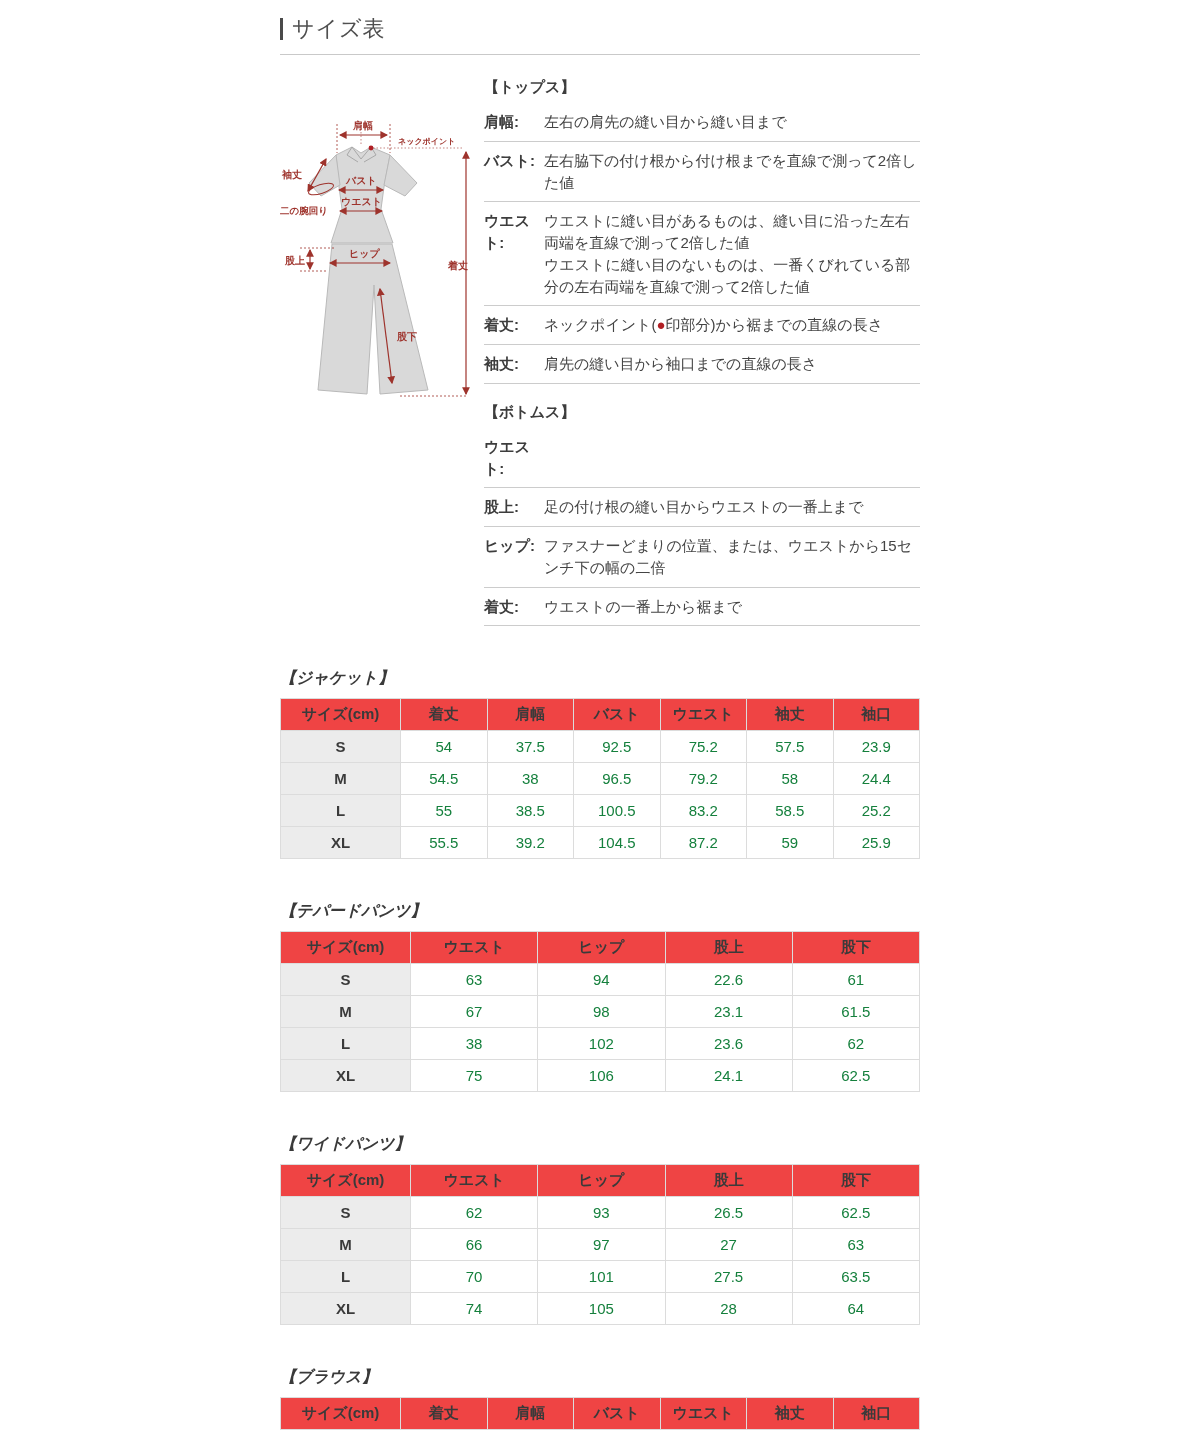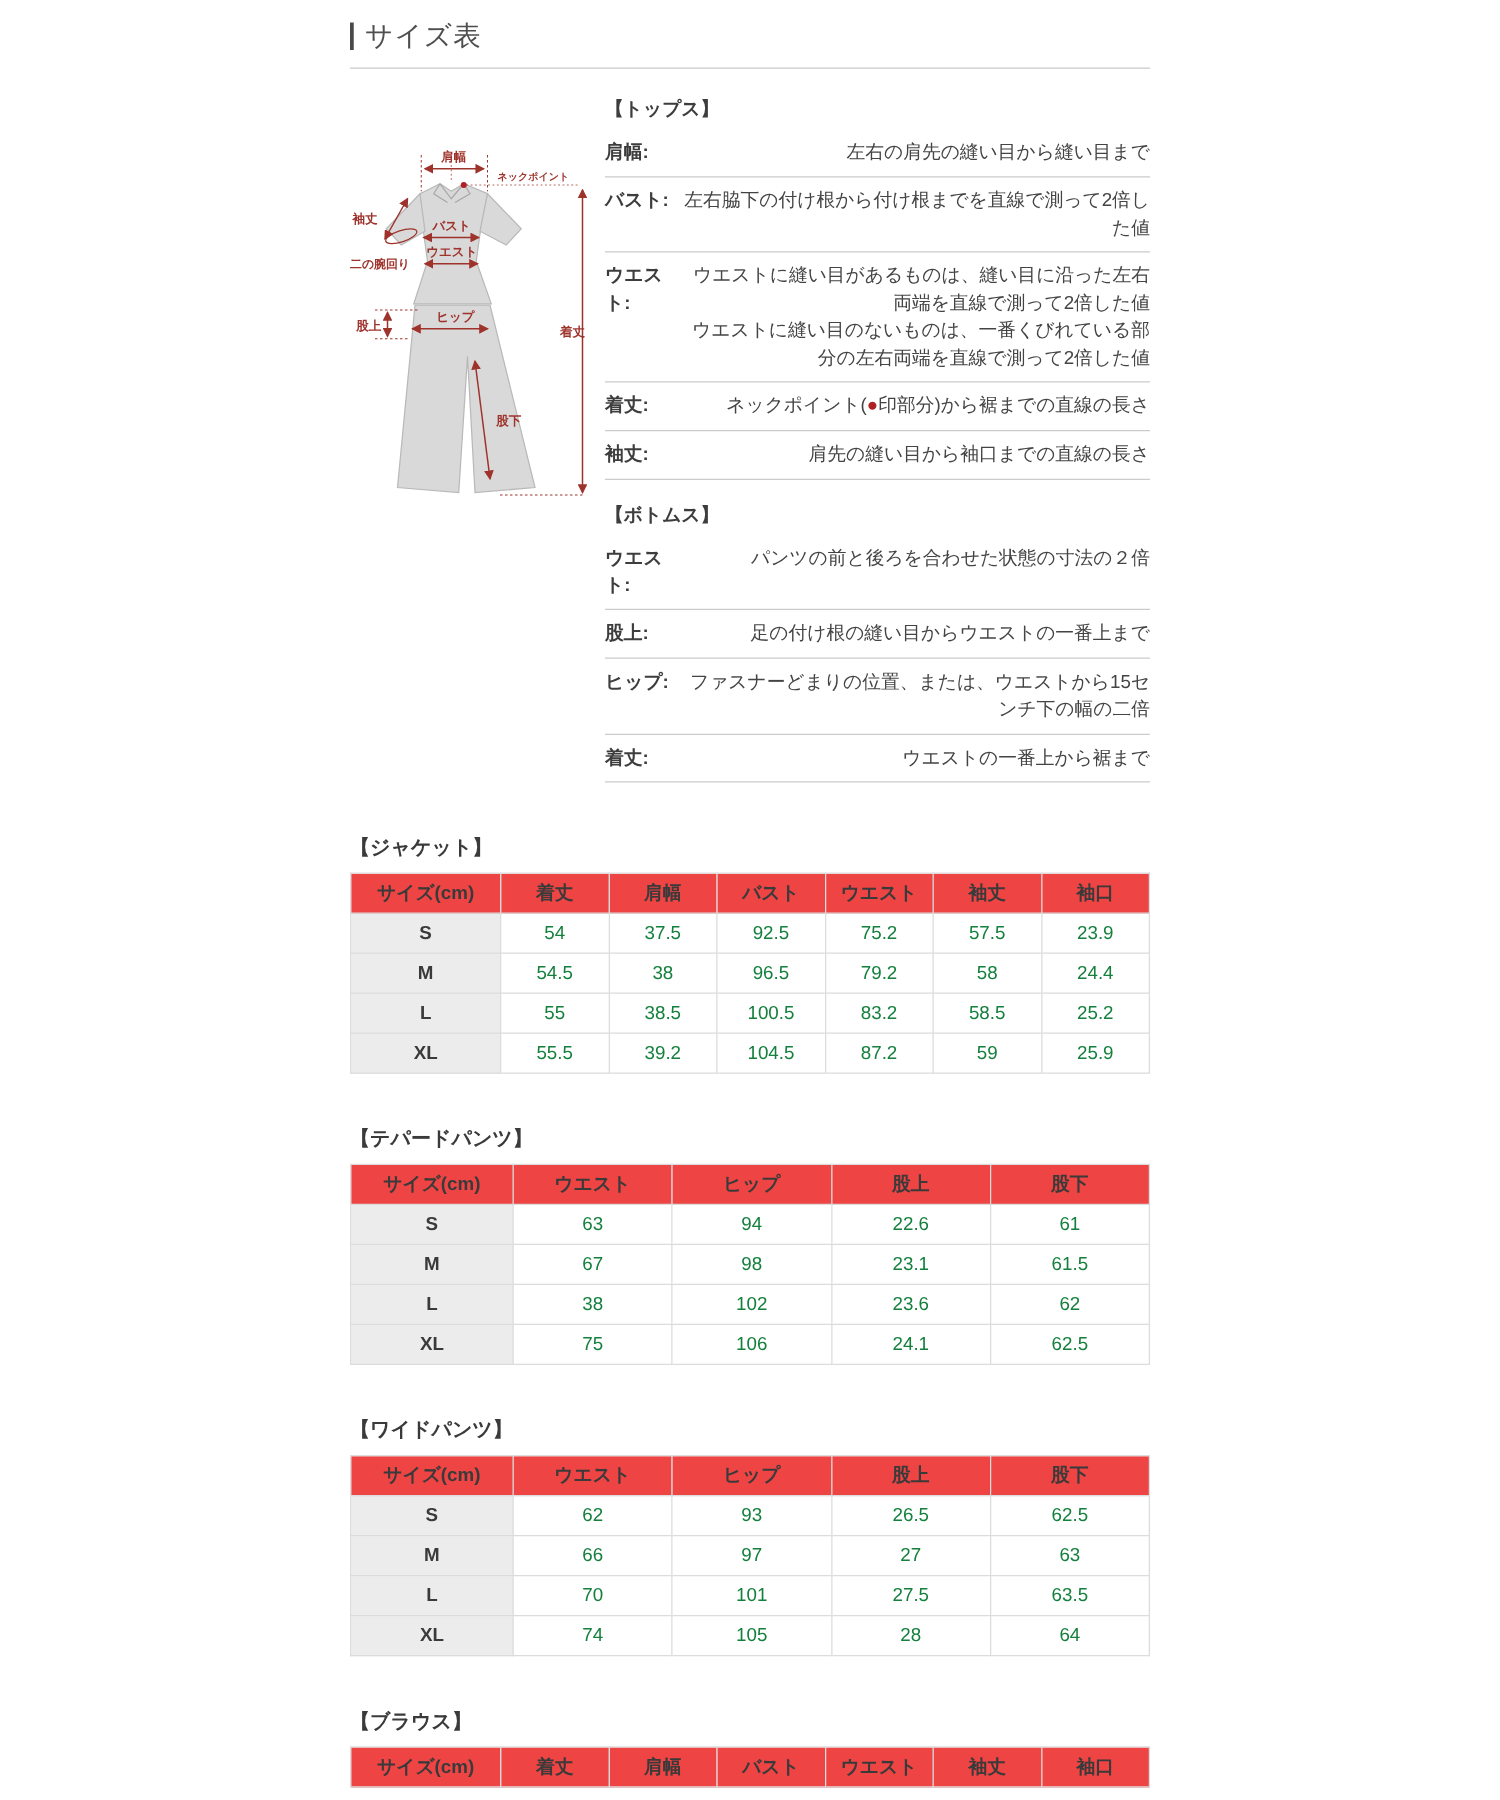--- a/index.html
+++ b/index.html
@@ -19,28 +19,28 @@
 
   
   .measure { display:flex; margin-top:18px; }
   .diagram-col { width:200px; flex-shrink:0; padding-top:40px; }
   .defs-col { flex:1; margin-left:4px; }
   .defs-heading { font-size:15px; font-weight:bold; color:#3d3d3d; margin:0; padding:5px 0 6px; }
   .defs-heading.second { margin-top:14px; }
   dl.def-list { margin:0; }
   .def-item { display:flex; border-bottom:1px solid #cccccc; padding:8px 0; font-size:15px; line-height:1.45; }
   .def-item dt { width:60px; flex-shrink:0; font-weight:bold; color:#3d3d3d; }
-  .def-item dd { margin:0; flex:1; color:#444;text-align:right; }
+  .def-item dd { margin:0; flex:1; color:#444; }
   .def-item dd p { margin:0; }
   .red-dot { color:#b01f24; }
 
   
   .size-tables { margin-top:42px; }
   .table-block { margin-bottom:42px; }
-  .table-title { font-size:16px; font-weight:bold; color:#3a3a3a; margin:0 0 9px; }
+  .table-title { font-size:16px; font-weight:bold; color:#3a3a3a; margin:0 0 9px;font-style:italic; }
   table.size-table { width:100%; border-collapse:collapse; table-layout:fixed; font-size:15px; }
   table.size-table th, table.size-table td {
     border:1px solid #dcdcdc; height:32px; text-align:center; vertical-align:middle; padding:0;
   }
   table.size-table thead th { background:#ef4444; font-weight:bold; color:#3a3a3a; }
   table.size-table tbody th { background:#ececec; font-weight:bold; color:#3a3a3a; }
   table.size-table td { background:#fff; color:#15803d; font-weight:normal; }
 
   
   svg text { font-family:"Liberation Sans","DejaVu Sans",sans-serif; }
@@ -142,21 +142,20 @@
           <div class="def-item">
             <dt>袖丈:</dt>
             <dd>肩先の縫い目から袖口までの直線の長さ</dd>
           </div>
         </dl>
 
         <h2 class="defs-heading second">【ボトムス】</h2>
         <dl class="def-list">
           <div class="def-item">
             <dt>ウエスト:</dt>
-            <dd>パンツの前と後ろを合わせた状態の寸法の２倍</dd>
           </div>
           <div class="def-item">
             <dt>股上:</dt>
             <dd>足の付け根の縫い目からウエストの一番上まで</dd>
           </div>
           <div class="def-item">
             <dt>ヒップ:</dt>
             <dd>ファスナーどまりの位置、または、ウエストから15センチ下の幅の二倍</dd>
           </div>
           <div class="def-item">

